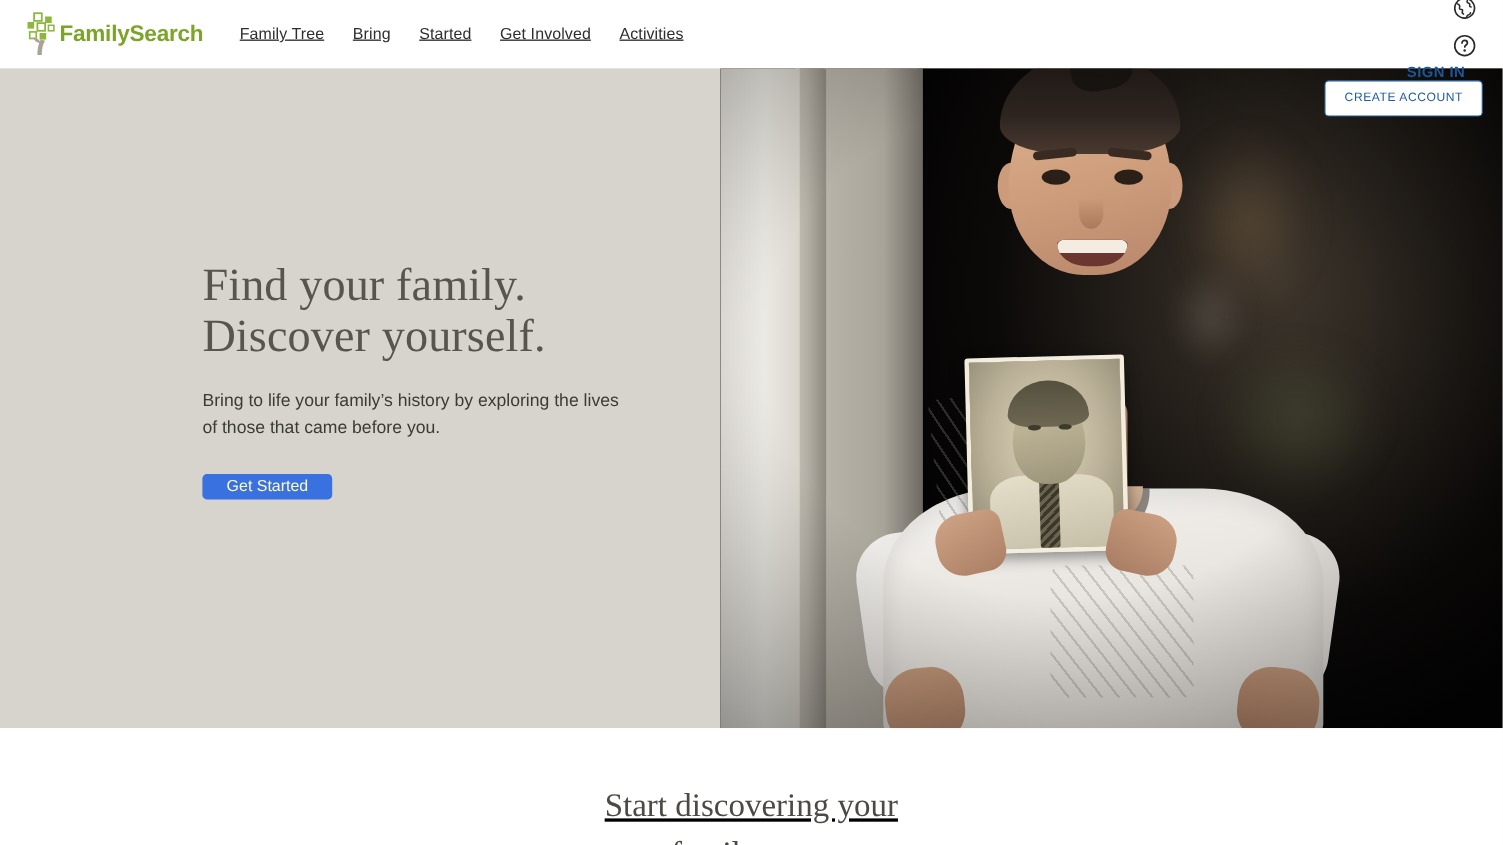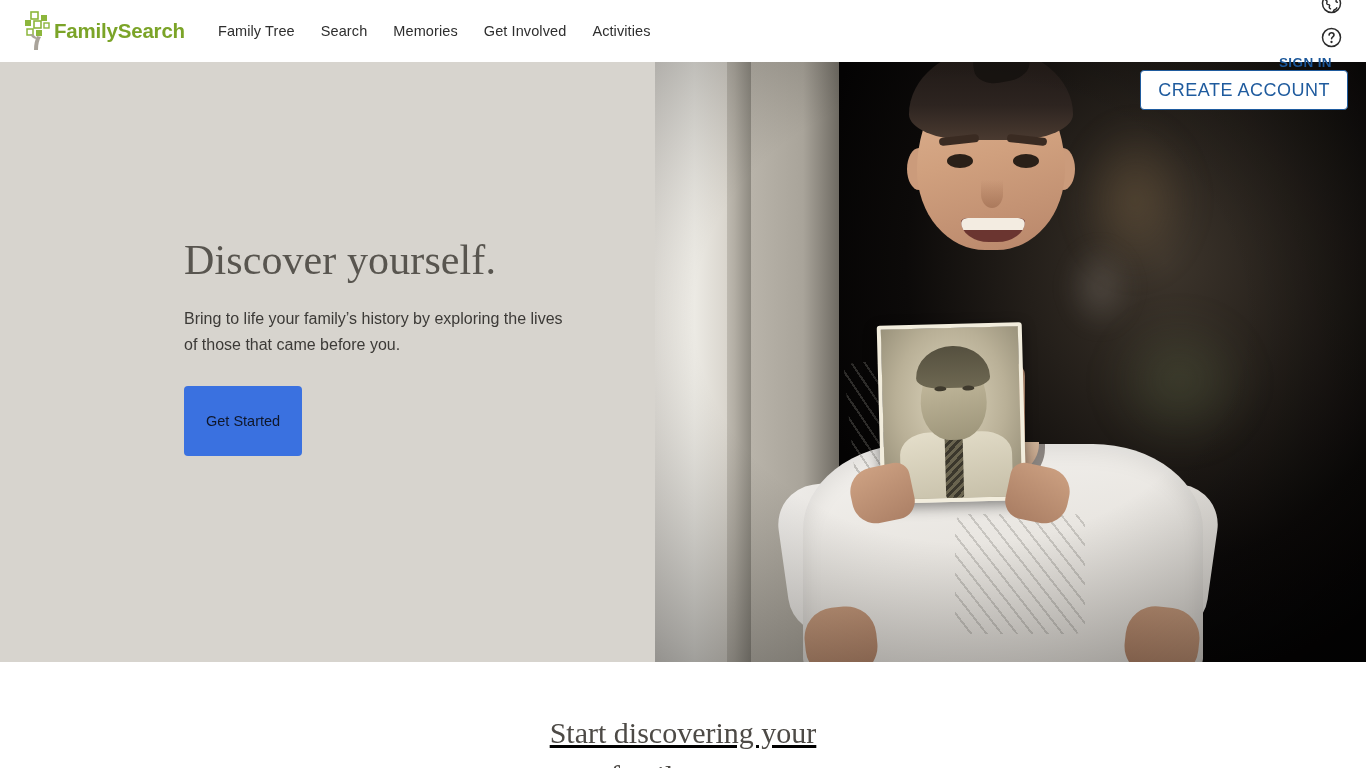--- a/index.html
+++ b/index.html
@@ -31,20 +31,21 @@
     color:#7ba428;
     letter-spacing:-0.2px;
     margin-left:-2px;
     line-height:1;
     white-space:nowrap;
   }
   .nav {
     display:flex; align-items:flex-start;
     margin-left:20px;
     gap:0px;
+    text-decoration:underline;
   }
   .nav-item {
     font-size:14.5px;
     color:#2e2e2e;
     padding:0 13px;
     white-space:nowrap;
     cursor:pointer;
     letter-spacing:.1px;
   }
 
@@ -70,21 +71,21 @@
     margin-left:14px;
     margin-right:16px;
     cursor:pointer;
     white-space:nowrap;
   }
   .create-account {
     border:1.5px solid #1f5b9e;
     border-radius:4px;
     color:#1f5b9e;
     background:#fff;
-    font-size:18px;
+    font-size:11px;
     letter-spacing:.5px;
     padding:10px 17px;
     cursor:pointer;
     white-space:nowrap;
     line-height:1;
   }
 
   
   .hero {
     position:absolute; top:62px; left:0;
@@ -110,23 +111,23 @@
     margin-top:22px;
     font-size:16px;
     line-height:1.62;
     color:#3c3a37;
     width:390px;
   }
   .get-started {
     display:inline-block;
     margin-top:28px;
     background:#3a71e0;
-    color:#0f172a;
+    color:#fef9c3;
     font-size:14.5px;
-    padding:28px 22px;
+    padding:4px 22px;
     border:none;
     border-radius:4px;
     cursor:pointer;
     line-height:1;
     font-family:"Liberation Sans", sans-serif;
   }
 
   
   .photo {
     position:absolute;
@@ -374,22 +375,22 @@
         <rect x="14" y="19" width="6" height="6" fill="#8cb63c"></rect>
         <path d="M15 25 C13 29, 12 33, 12 39 L16 39 C16 33, 17 29, 19 26 Z" fill="#a9a39a"></path>
         <path d="M15 28 C12 28, 9 26, 8 23 C11 23, 14 25, 15 28 Z" fill="#a9a39a"></path>
       </svg>
     </span>
     <span class="logo-text">FamilySearch</span>
   </div>
 
   <nav class="nav">
     <span class="nav-item">Family Tree</span>
-    <span class="nav-item">Search</span>
-    <span class="nav-item">Memories</span>
+    <span class="nav-item">Bring</span>
+    <span class="nav-item">Started</span>
     <span class="nav-item">Get Involved</span>
     <span class="nav-item">Activities</span>
   </nav>
 
   <div class="header-right">
 
     <span class="hicon">
       <svg width="18" height="20" viewBox="0 0 18 20" aria-hidden="true">
         <path d="M9 1.2c-3.1 0-5.6 2.5-5.6 5.6 0 4.2 5.6 11.3 5.6 11.3s5.6-7.1 5.6-11.3C14.6 3.7 12.1 1.2 9 1.2z" fill="none" stroke="#2b2b2b" stroke-width="1.5"></path>
         <circle cx="9" cy="6.8" r="2" fill="#2b2b2b"></circle>
@@ -466,20 +467,21 @@
 
       <div class="hand-l"></div>
       <div class="hand-r"></div>
     </div>
 
     <div class="vignette"></div>
   </div>
 
   <div class="hero-copy">
     <div class="hero-title">
+      <div>Find your family.</div>
       <div>Discover yourself.</div>
     </div>
     <p class="hero-sub">Bring to life your family’s history by exploring the lives of those that came before you.</p>
     <button class="get-started">Get Started</button>
   </div>
 </div>
 
 <div class="section">
   <div class="section-title">
     <div>Start discovering your</div>

